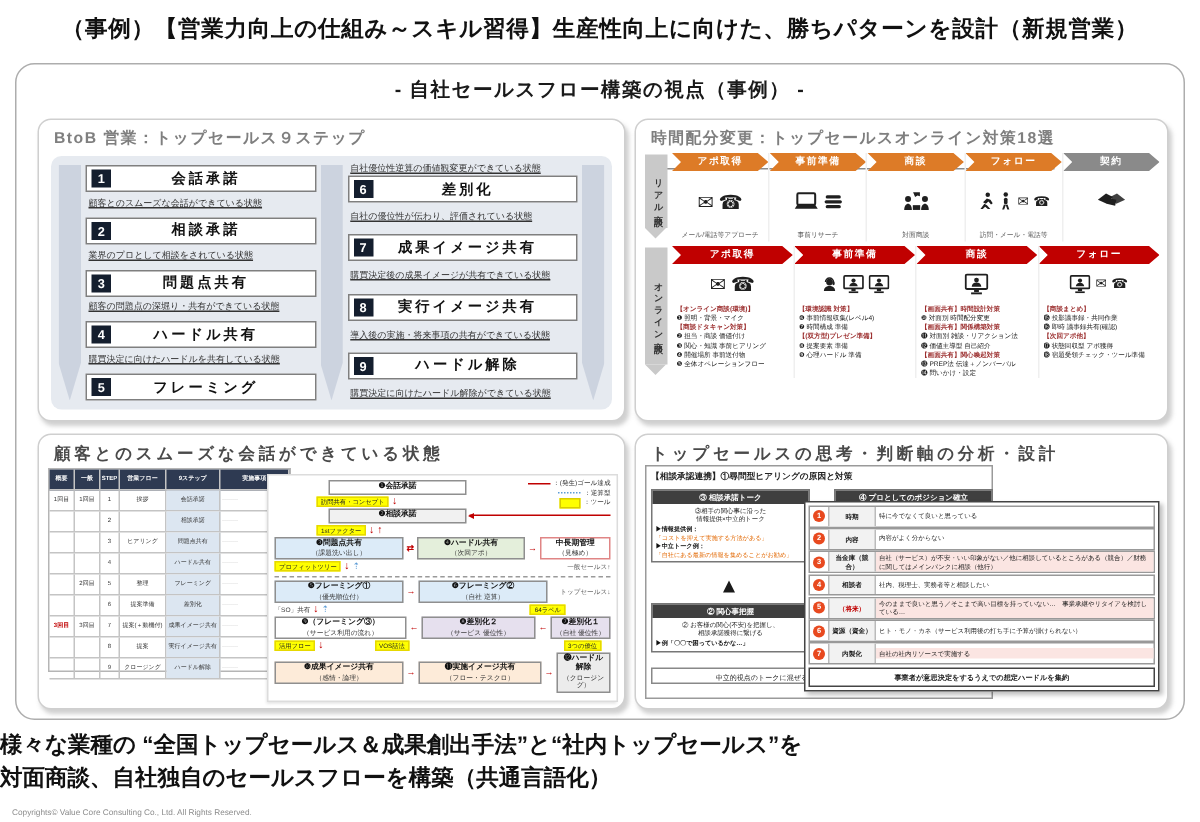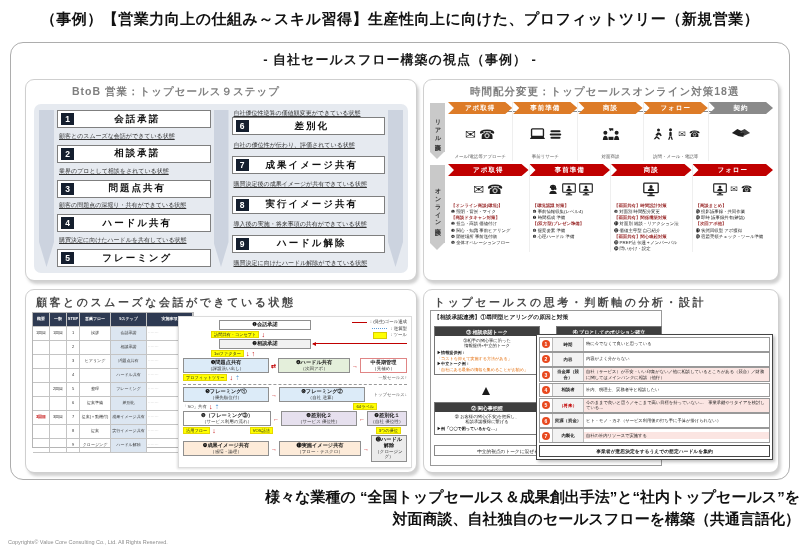--- a/index.html
+++ b/index.html
@@ -6,21 +6,21 @@
   body{width:800px;height:548px;position:relative;background:#fff;font-family:"Liberation Sans",sans-serif;color:#1a1a1a;overflow:hidden;}
   .ttl{position:absolute;top:10px;left:0;width:100%;text-align:center;font-size:15px;font-weight:bold;color:#111;letter-spacing:.5px;}
   .outer{position:absolute;left:10px;right:10px;top:42px;height:436px;border:1px solid #adadad;border-radius:13px;background:#fff;}
   .subttl{text-align:center;font-size:13px;font-weight:bold;margin-top:8px;letter-spacing:1px;}
   .panel{position:absolute;background:#fff;border:1px solid #cfcfcf;border-radius:9px;box-shadow:2px 3px 3px rgba(120,120,120,.35);overflow:hidden;}
   .p1{left:14px;top:36px;width:390px;height:200px;}
   .p2{left:412px;top:36px;width:354px;height:200px;}
   .p3{left:14px;top:246px;width:390px;height:182px;}
   .p4{left:412px;top:246px;width:354px;height:182px;}
   .ptitle{font-size:10.5px;font-weight:bold;color:#7f7f7f;letter-spacing:1px;padding:5px 0 0 10px;}
-  .ptitle .ul{border-bottom:1px solid #8c8c8c;padding-bottom:14px;margin-left:36px;}
+  .ptitle .ul{border-bottom:1px solid #8c8c8c;padding-bottom:14px;}
   .ptitle.dark{color:#4a4a4a;font-size:11px;letter-spacing:2.5px;}
   
   .steps-wrap{position:absolute;left:8px;right:8px;top:24px;bottom:7px;background:#e6eaf0;border-radius:7px;display:flex;gap:3px;padding:6px 5px;box-sizing:border-box;}
   .bigarrow{width:15px;background:#ccd3df;clip-path:polygon(0 0,100% 0,100% 84%,50% 100%,0 84%);}
   .scol{flex:1;display:flex;flex-direction:column;justify-content:space-between;}
   .sbox{display:flex;background:#fff;border:1px solid #7f7f7f;height:16px;align-items:center;}
   .snum{width:13px;height:12px;background:#141e2e;color:#fff;font-size:8.5px;font-weight:bold;text-align:center;line-height:12px;margin:0 3px;}
   .slabel{flex:1;text-align:center;font-size:9.5px;font-weight:bold;letter-spacing:2px;color:#111;padding-right:12px;}
   .sdesc{font-size:6px;color:#333;text-decoration:underline;text-underline-offset:1px;padding:0 2px;line-height:1.2;}
   
@@ -104,28 +104,28 @@
   .afoot{position:absolute;left:0;bottom:0;width:100%;border:1px solid #888;font-size:4.7px;text-align:center;padding:1.5px 0;box-sizing:border-box;background:#fff;}
   .atable{position:absolute;left:112px;top:44px;right:5px;z-index:5;background:#fff;border:1.5px solid #444;box-shadow:2px 2px 3px rgba(0,0,0,.25);padding:2px;}
   .arow{display:grid;grid-template-columns:12px 32px 1fr;border:0.5px solid #999;align-items:center;min-height:12.5px;margin-bottom:0.5px;}
   .anum{display:flex;align-items:center;justify-content:center;}
   .anum span{background:#e8491f;color:#fff;font-size:5px;font-weight:bold;width:8px;height:8px;border-radius:50%;display:flex;align-items:center;justify-content:center;}
   .acat{background:#f2f2f2;font-size:4.4px;font-weight:bold;text-align:center;line-height:1.2;border-left:0.5px solid #bbb;border-right:0.5px solid #bbb;align-self:stretch;display:flex;align-items:center;justify-content:center;padding:0 1px;}
   .atxt{font-size:4.3px;line-height:1.3;padding:1px 2px;}
   .arow.pk .atxt{background:#fbe5e2;}
   .atfoot{margin-top:2px;border:1px solid #444;font-size:4.8px;font-weight:bold;text-align:center;padding:2px 0;}
   
-  .footer{position:absolute;top:486px;width:100%;text-align:right;font-size:15px;font-weight:bold;line-height:1.45;color:#111;}
+  .footer{position:absolute;top:486px;width:100%;text-align:left;font-size:15px;font-weight:bold;line-height:1.45;color:#111;}
   .copy{position:absolute;left:8px;bottom:3px;font-size:5.5px;color:#8c8c8c;}
   svg{display:block;}
 </style>
 </head>
 <body>
 
-<div class="ttl">（事例）【営業力向上の仕組み～スキル習得】生産性向上に向けた、プロフィットツリー（新規営業）</div>
+<div class="ttl">（事例）【営業力向上の仕組み～スキル習得】生産性向上に向けた、勝ちパターンを設計（新規営業）</div>
 
 <div class="outer">
   <div class="subttl">- 自社セールスフロー構築の視点（事例） -</div>
 
   <div class="panel p1">
     <div class="ptitle"><span class="ul">BtoB 営業：トップセールス９ステップ</span></div>
     <div class="steps-wrap">
       <div class="bigarrow"></div>
       <div class="scol">
 

